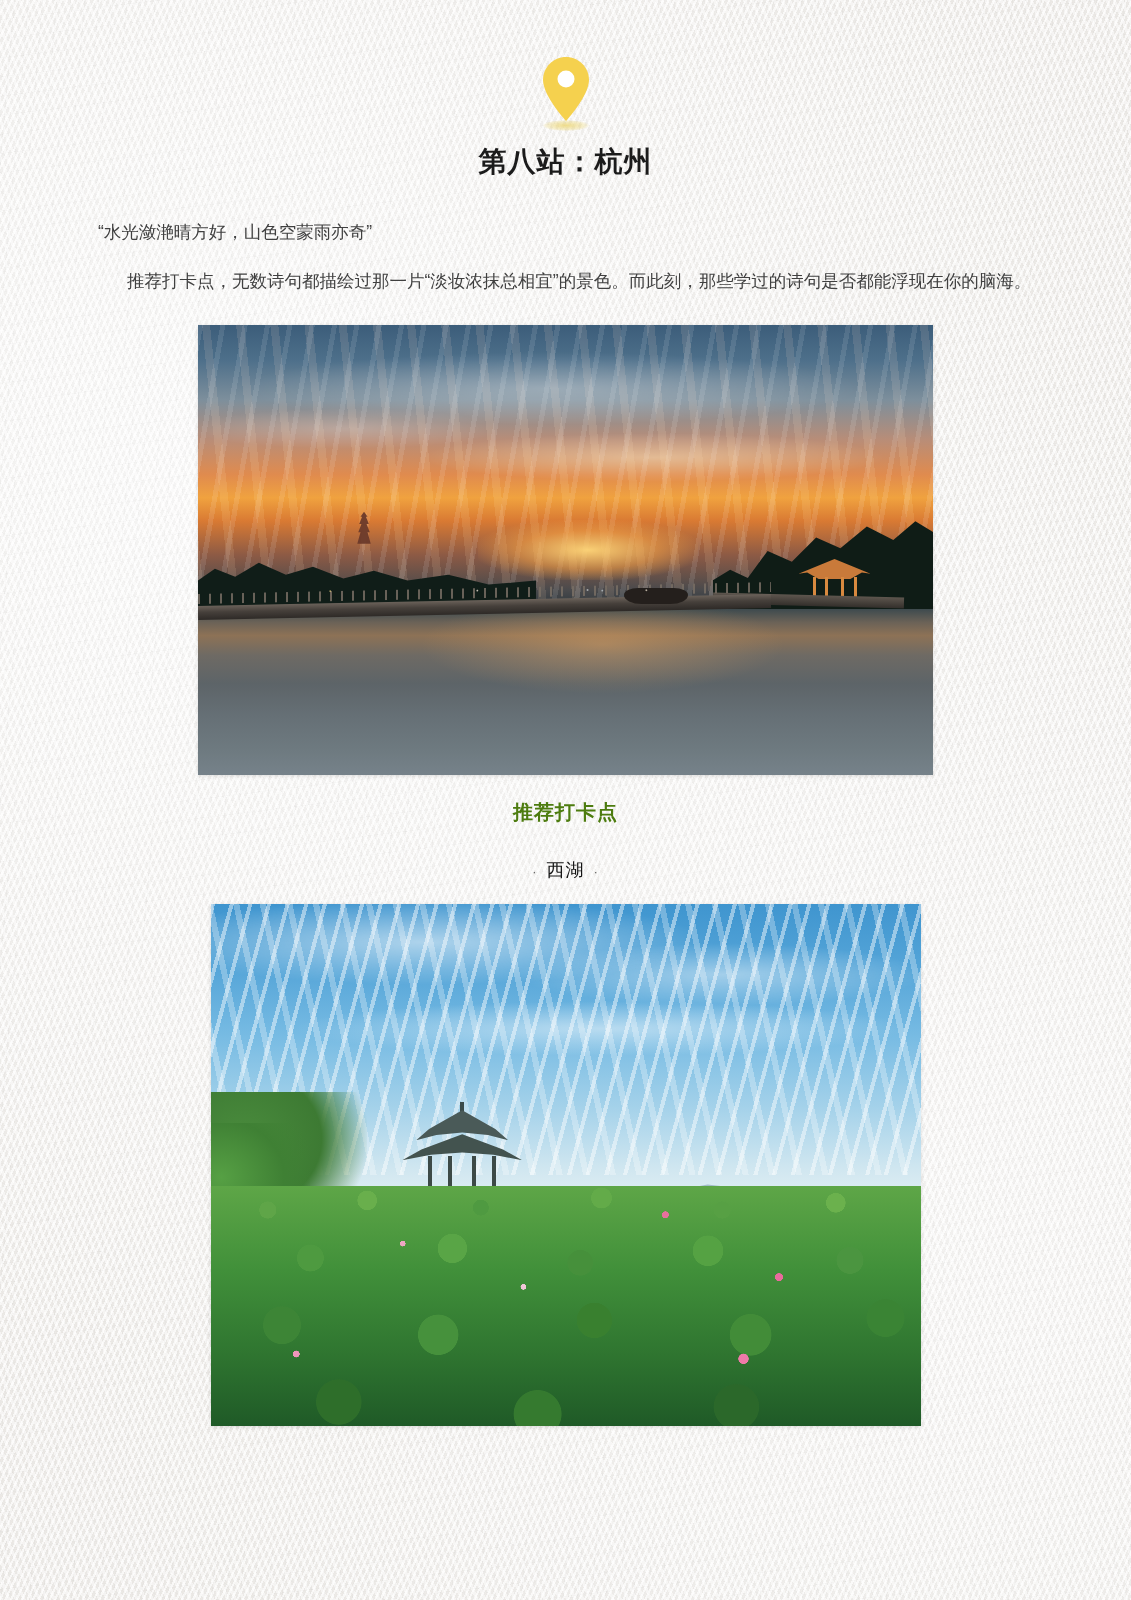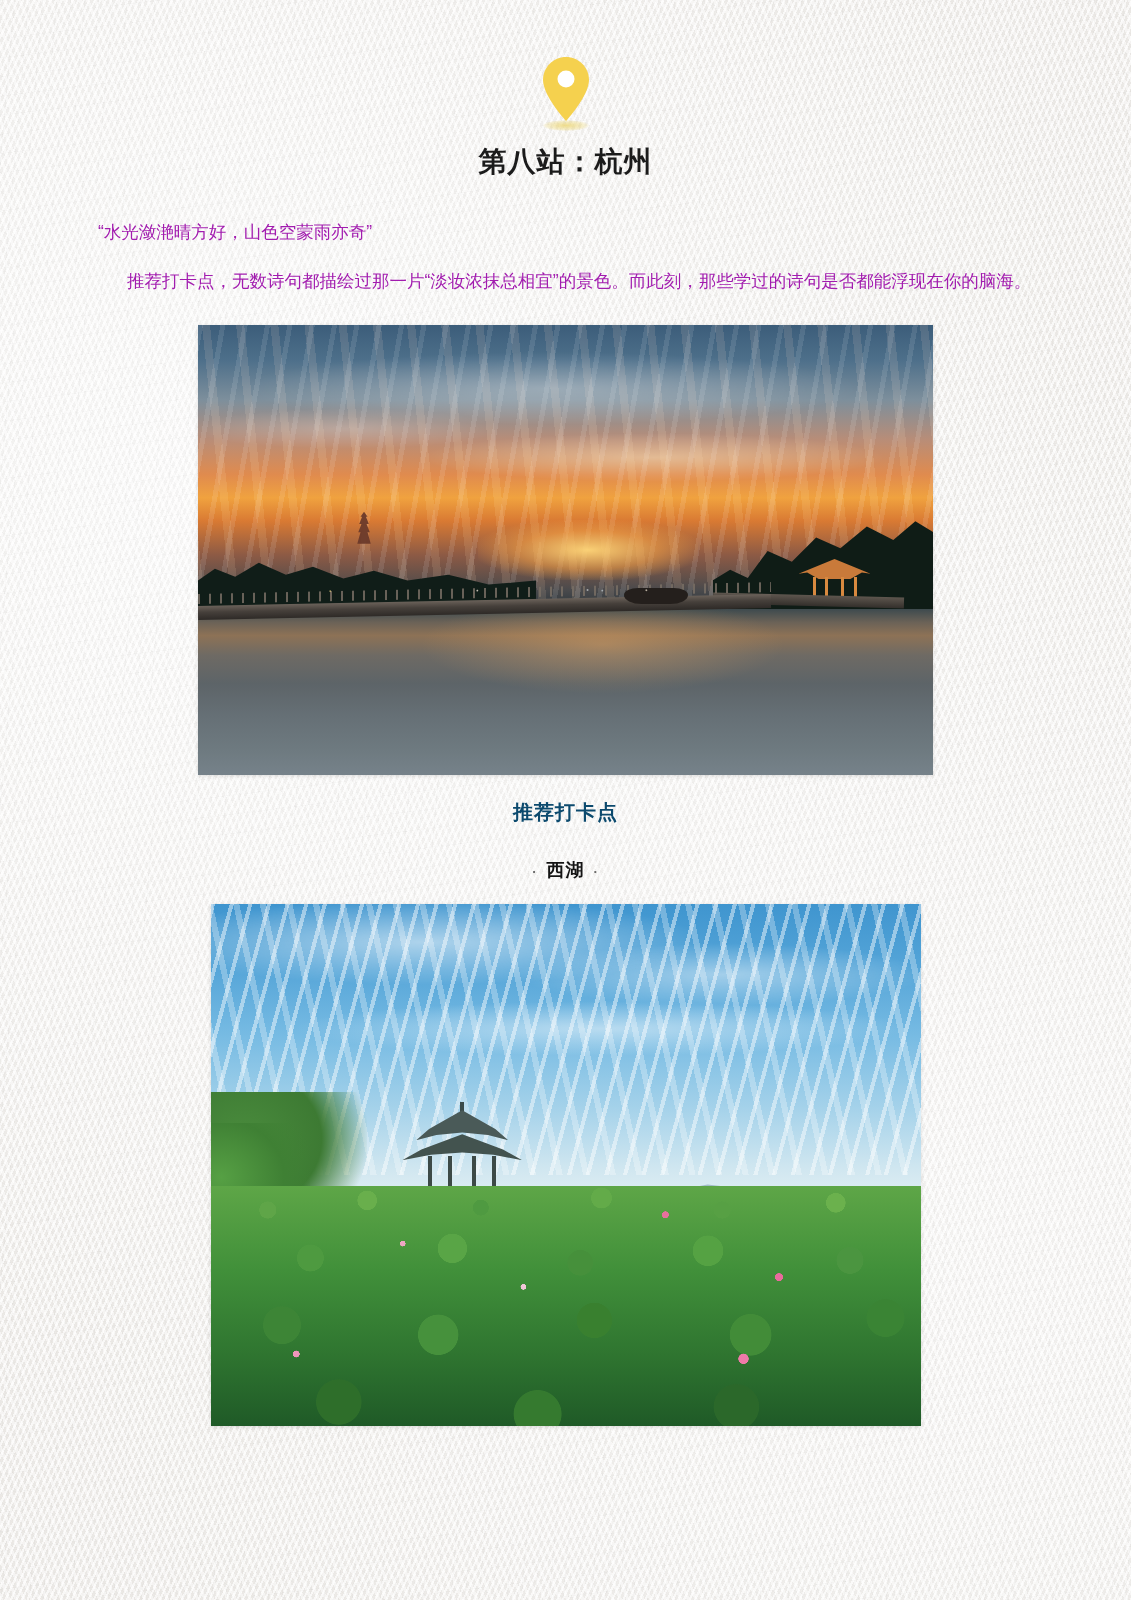--- a/index.html
+++ b/index.html
@@ -73,21 +73,21 @@
     text-align: center;
     font-size: 28px;
     font-weight: bold;
     color: #1b1b1b;
     margin: 14px 0 0 0;
     letter-spacing: 1px;
   }
 
   p.lead {
     font-size: 17.5px;
-    color: #a21caf;
+    color: #404040;
     line-height: 2.0;
     margin: 32px 0 0 0;
     text-align: justify;
   }
   p.lead.quote {
     margin-top: 34px;
     padding-left: 6px;
   }
   p.lead.body {
     margin-top: 14px;
@@ -271,31 +271,31 @@
     background:
       radial-gradient(circle 2px at 18% 60%, #d8c27a, transparent 70%),
       radial-gradient(circle 2px at 38% 55%, #e4dccf, transparent 70%),
       radial-gradient(circle 2px at 53% 50%, #cfd5d8, transparent 70%),
       radial-gradient(circle 2px at 55% 55%, #b7c0c5, transparent 70%),
       radial-gradient(circle 2px at 61% 52%, #e0d6c3, transparent 70%);
   }
 
   .caption-green {
     text-align: center;
-    color: #0c4a6e;
+    color: #4d7c0f;
     font-size: 20px;
     font-weight: bold;
     margin: 24px 0 0 0;
     letter-spacing: 1px;
   }
   .caption-place {
     text-align: center;
     color: #141414;
     font-size: 18px;
-    font-weight: bold;
+    font-weight: normal;
     margin: 32px 0 0 0;
     letter-spacing: 1px;
   }
   .caption-place .dot {
     color: #6a6a6a;
     font-size: 13px;
     vertical-align: middle;
     padding: 0 9px;
   }
 

